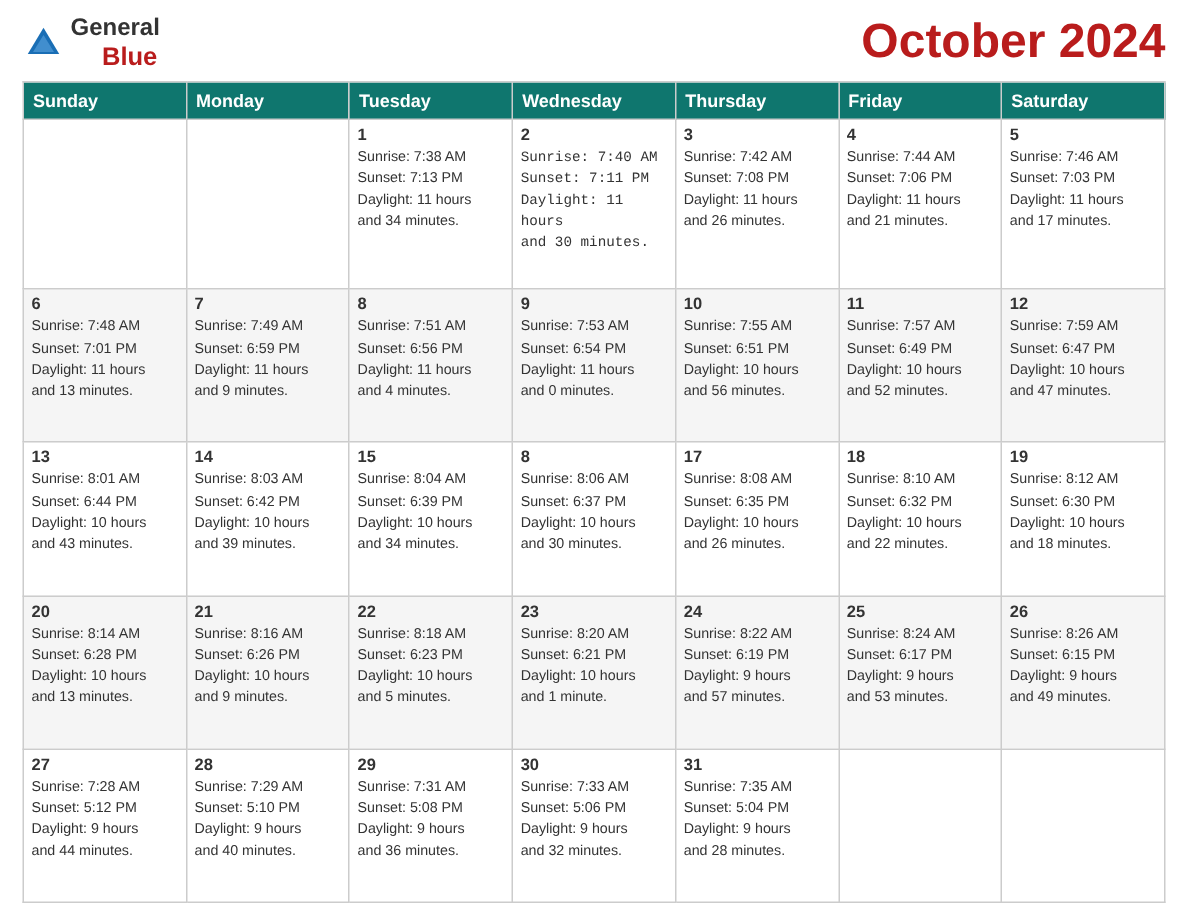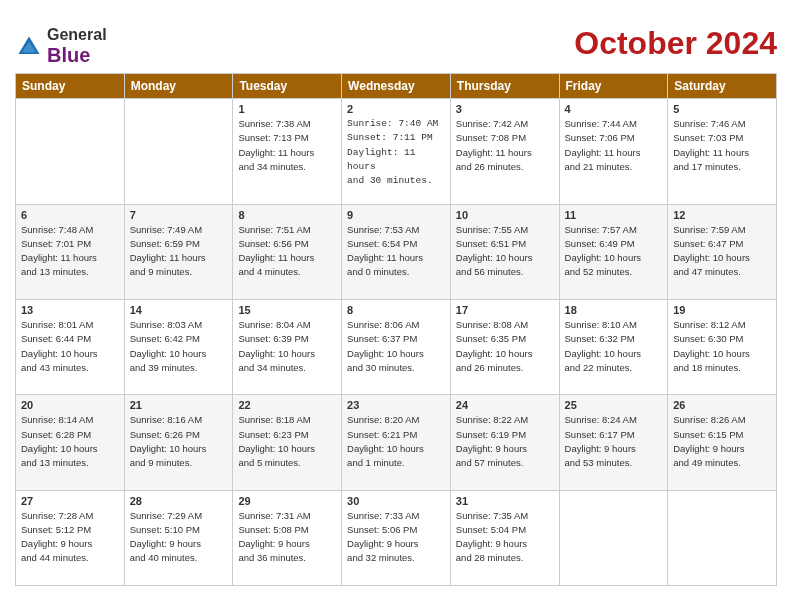--- a/index.html
+++ b/index.html
@@ -6,21 +6,21 @@
     body {
       font-family: Arial, sans-serif;
       background: #fff;
       width: 792px;
       height: 612px;
       overflow: hidden;
     }
     .page {
       width: 792px;
       height: 612px;
-      padding: 26px 15px;
+      padding: 10px 15px;
       display: flex;
       flex-direction: column;
     }
     .header {
       display: flex;
       justify-content: space-between;
       align-items: flex-start;
       margin-bottom: 6px;
     }
     .logo {
@@ -46,21 +46,21 @@
       color: #555;
     }
     .calendar {
       flex: 1;
       border: 1px solid #ccc;
       border-collapse: collapse;
       width: 100%;
       table-layout: fixed;
     }
     .calendar th {
-      background: #a16207;
+      background: #0f766e;
       color: #fff;
       text-align: left;
       padding: 5px 6px;
       font-size: 12px;
       font-weight: bold;
       border: 1px solid #ccc;
     }
     .calendar td {
       border: 1px solid #ccc;
       vertical-align: top;
@@ -90,21 +90,21 @@
 
 <div class="page">
   <div class="header">
     <div class="logo">
       <svg class="logo-icon" viewBox="0 0 40 40">
         <polygon points="20,5 35,30 5,30" fill="#1a6eb5"></polygon>
         <polygon points="20,12 30,28 10,28" fill="#5ba3e0" opacity="0.6"></polygon>
       </svg>
       <div>
         <div style="font-size:16px;font-weight:bold;color:#333;">General</div>
-        <div style="font-size:20px;font-weight:bold;color:#701a75;">Blue</div>
+        <div style="font-size:17px;font-weight:bold;color:#b91c1c;margin-left:21px;">Blue</div>
       </div>
     </div>
     <div class="title-block">
       <div class="month-title">October 2024</div>
     </div>
   </div>
 
   <table class="calendar">
     <thead>
       <tr>

